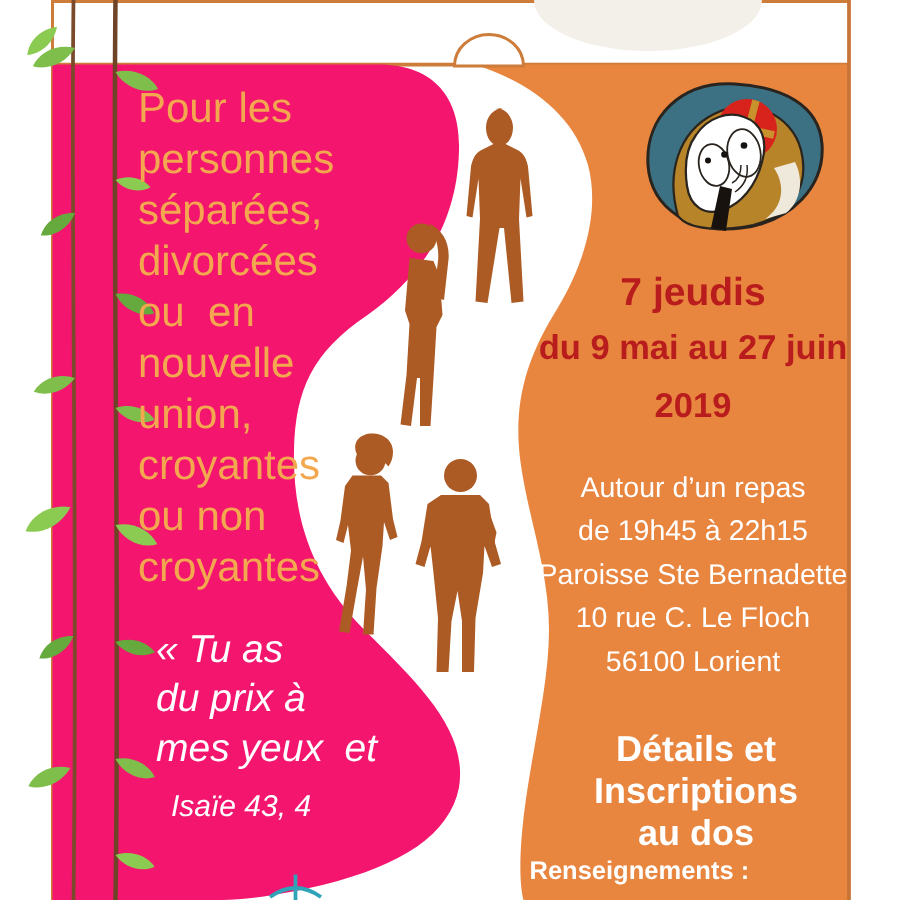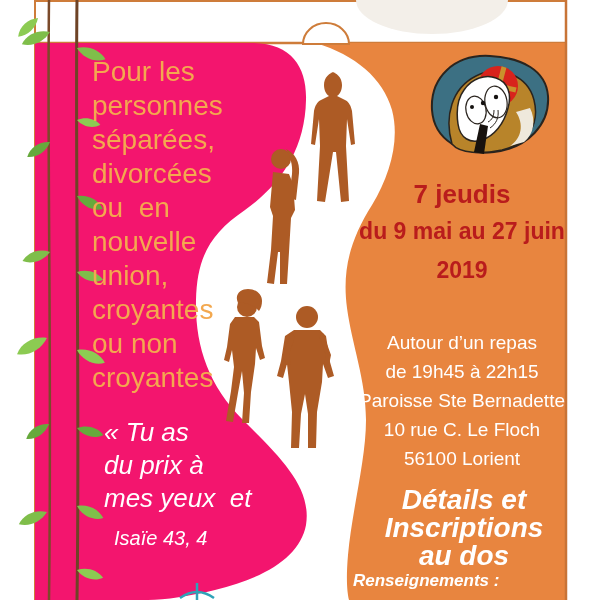--- a/index.html
+++ b/index.html
@@ -20,29 +20,29 @@
   }
   .quote-ref{margin-top:7px;font-size:20px;padding-left:10px;}
   .sched{
     position:absolute;left:350px;width:224px;text-align:center;
     color:#b91c1c;font-weight:bold;z-index:2;
   }
   .s1{top:179px;font-size:26px;}
   .s2{top:218px;font-size:23px;}
   .s3{top:257px;font-size:23px;}
   .venue{
-    left:350px;top:328px;width:224px;text-align:center;
+    left:350px;top:311px;width:224px;text-align:center;
     color:#ffffff;font-size:19px;line-height:29px;
   }
   .details{
     left:378px;top:486px;width:172px;text-align:center;
-    color:#ffffff;font-size:28px;font-weight:bold;line-height:28px;font-style:italic;
+    color:#ffffff;font-size:24px;font-weight:bold;line-height:28px;
   }
   .contact{
-    left:353px;top:571px;color:#ffffff;font-weight:bold;font-size:17px;font-style:italic;
+    left:353px;top:571px;color:#ffffff;font-weight:bold;font-size:17px;
   }
 </style>
 </head>
 <body>
 
 <div class="page">
 
   <svg class="art" width="600" height="600" viewBox="0 0 600 600">
 
     <path d="M34,1 H566" stroke="#CE7C3A" stroke-width="2" fill="none"></path>

